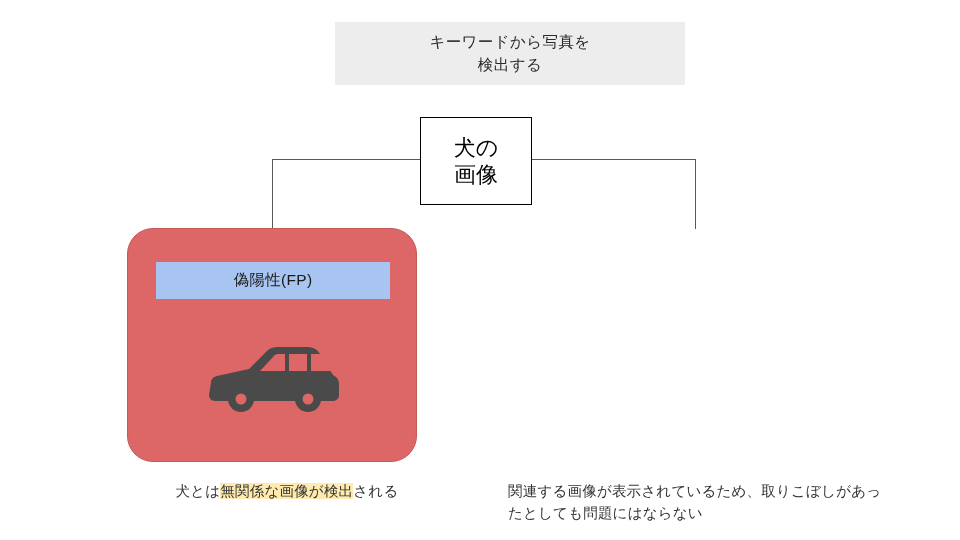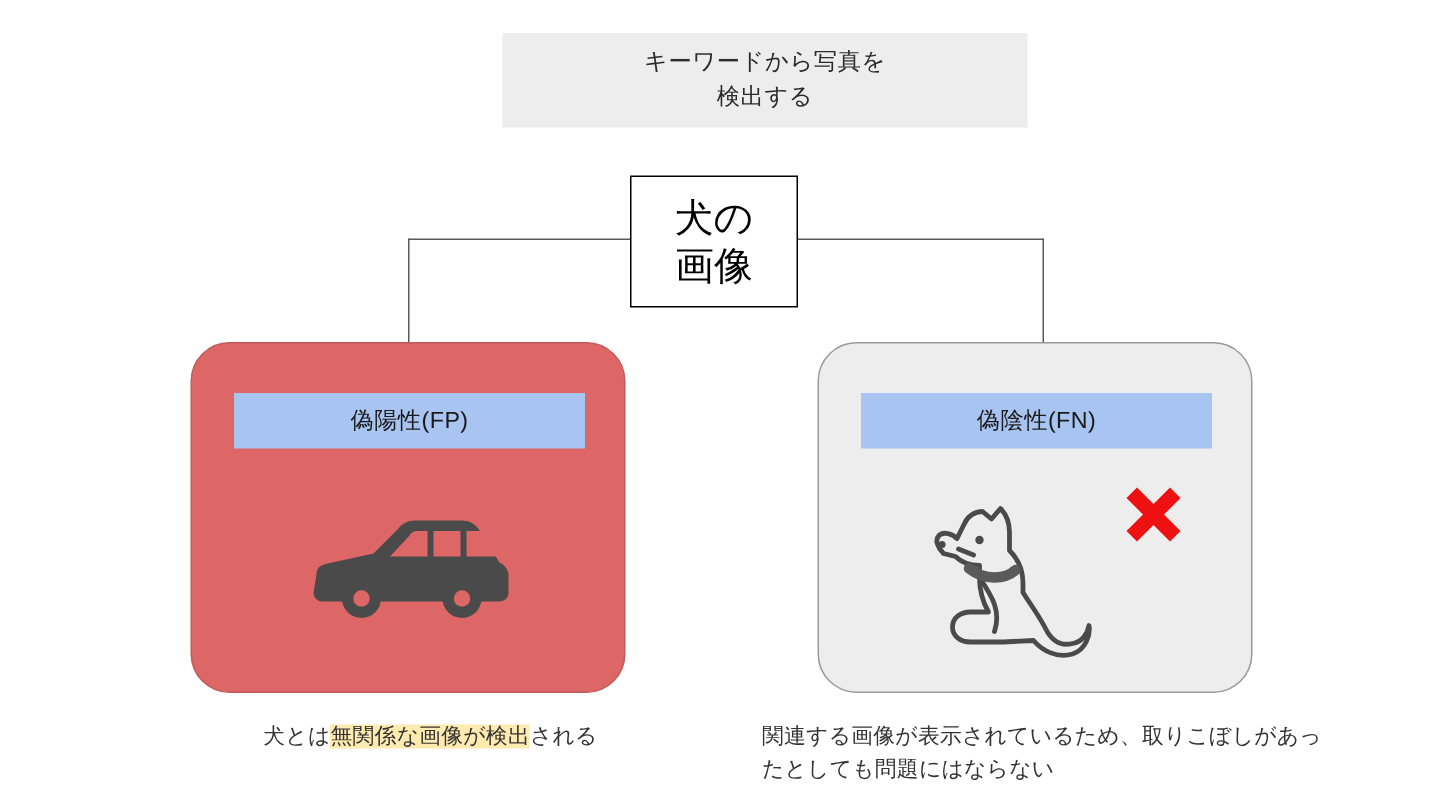--- a/index.html
+++ b/index.html
@@ -46,21 +46,21 @@
     top: 117px;
     width: 110px;
     height: 86px;
     background: #ffffff;
     border: 1.5px solid #000000;
     display: flex;
     align-items: center;
     justify-content: center;
     text-align: center;
     color: #000000;
-    font-size: 26px;
+    font-size: 22px;
     line-height: 1.25;
     z-index: 5;
   }
 
   
   .conn-h {
     position: absolute;
     left: 272px;
     top: 159px;
     width: 424px;
@@ -203,59 +203,20 @@
           </g>
           <circle cx="38" cy="58" r="13" fill="#4a4a4a"></circle>
           <circle cx="38" cy="58" r="5.5" fill="#dd6666"></circle>
           <circle cx="105" cy="58" r="13" fill="#4a4a4a"></circle>
           <circle cx="105" cy="58" r="5.5" fill="#dd6666"></circle>
         </svg>
       </span>
     </div>
   </div>
 
-  <div class="card card-fn">
-    <div class="card-label">偽陰性(FN)</div>
-    <div class="card-art">
-      <div style="position:relative;width:200px;height:130px;">
-        <span style="position:absolute;left:18px;top:12px;">
-          <svg width="130" height="118" viewBox="0 0 130 118" xmlns="http://www.w3.org/2000/svg">
-            <g fill="none" stroke="#4a4a4a" stroke-width="3.2" stroke-linecap="round" stroke-linejoin="round">
-              <path d="M20 40 C16 36 14 31 17 28 C20 25 26 27 29 30
-                       L34 20 C36 15 41 12 46 12 L52 17 L58 10
-                       C62 14 64 20 64 26 L64 38
-                       C70 44 73 52 73 60
-                       L73 66 C78 74 84 82 88 90
-                       C92 98 98 102 106 100
-                       C112 99 116 94 117 88
-                       C118 94 115 104 106 107
-                       C96 110 86 105 80 98
-                       L60 99 L38 99
-                       C31 99 26 95 26 89
-                       C26 83 31 79 38 79
-                       L50 79
-                       C46 72 44 64 44 56
-                       L44 48
-                       C38 48 32 46 28 42 Z"></path>
-              <path d="M44 56 C48 62 52 68 54 74 C56 80 56 86 54 92"></path>
-              <path d="M30 37 L40 41"></path>
-              <path d="M37 50 C42 54 48 56 54 56 C60 56 65 54 68 51" stroke-width="7" stroke="#5a5a5a"></path>
-            </g>
-            <circle cx="44" cy="31" r="2.8" fill="#4a4a4a"></circle>
-            <circle cx="19" cy="34" r="2.4" fill="#4a4a4a"></circle>
-          </svg>
-        </span>
-        <span class="x-mark">
-          <svg width="40" height="40" viewBox="0 0 40 40" xmlns="http://www.w3.org/2000/svg">
-            <path d="M9 2 L20 13 L31 2 L38 9 L27 20 L38 31 L31 38 L20 27 L9 38 L2 31 L13 20 L2 9 Z" fill="#ee1111"></path>
-          </svg>
-        </span>
-      </div>
-    </div>
-  </div>
 
   <div class="caption caption-fp">
     <span>犬とは</span><span class="hl">無関係な画像が検出</span><span>される</span>
   </div>
 
   <div class="caption caption-fn">
     <span>関連する画像が表示されているため、取りこぼしがあっ</span><br>
     <span>たとしても問題にはならない</span>
   </div>
 

